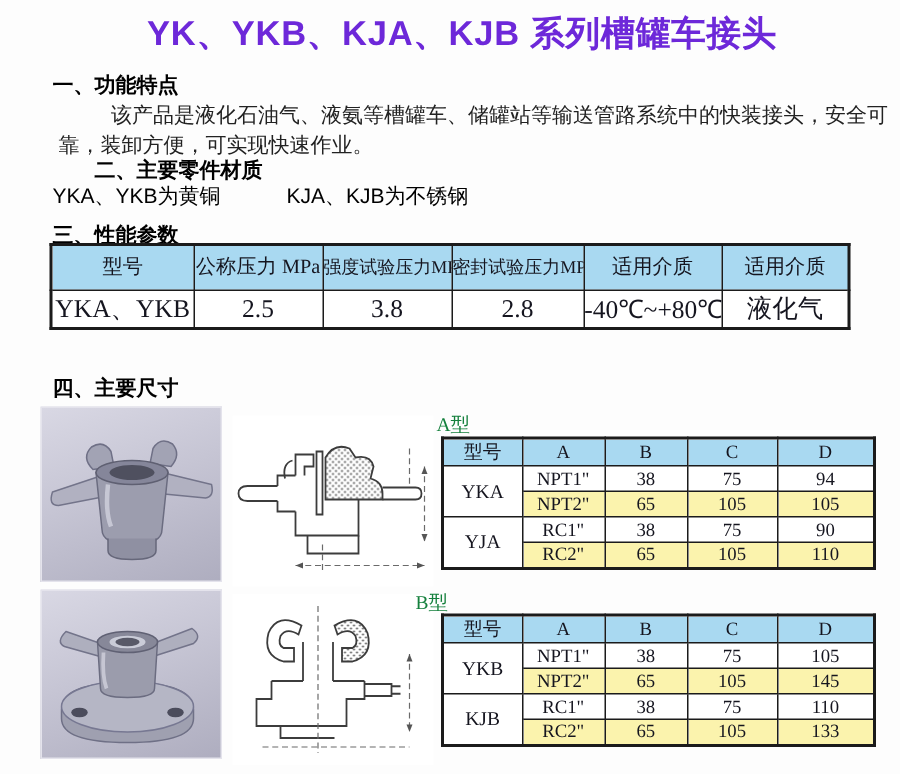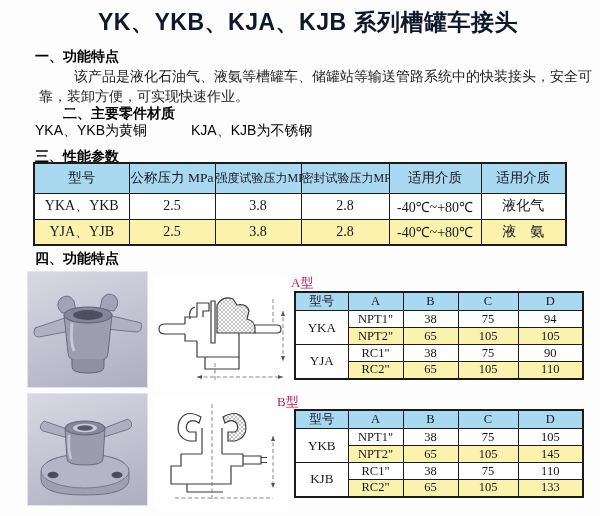--- a/index.html
+++ b/index.html
@@ -8,21 +8,21 @@
     font-family:"Liberation Sans", sans-serif;
     background:#ffffff;
     color:#1c1c1c;
     position:relative;
     overflow:hidden;
   }
   .page { position:absolute; left:0; top:0; width:600px; height:516px; background:#fdfdfd; }
 
   .title {
     position:absolute; top:7px; left:0; width:100%;
-    text-align:center; font-size:23px; font-weight:bold; color:#0f172a;
+    text-align:center; font-size:23px; font-weight:bold; color:#6d28d9;
     letter-spacing:0.5px;
     padding-left:16px;
   }
   .sec {
     position:absolute; left:35px;
     font-size:14px; font-weight:bold; color:#000000;
   }
   .sec1 { top:48px; } .sec2 { top:105px;margin-left:28px; } .sec3 { top:148px; } .sec4 { top:250px; }
   .para {
     position:absolute; left:3px; top:66px; width:575px;
@@ -35,21 +35,21 @@
   th, td { overflow:hidden; white-space:nowrap; }
 
   
   .perf { position:absolute; left:33px; top:162px; width:532px; border:2px solid #1b1b1b; }
   .perf th, .perf td {
     border:1px solid #1b1b1b; text-align:center; vertical-align:middle;
     font-family:"Liberation Serif", serif; color:#15151f; font-weight:normal;
   }
   .perf thead th { background:#a9d9f1; height:30px; font-size:13.5px; }
   .perf thead th.small { font-size:12px; }
-  .perf tbody td { height:26px; font-size:14px; background:#ffffff; }
+  .perf tbody td { height:26px; font-size:17px; background:#ffffff; }
   .perf col.c-model { width:95px; } .perf col.c-nom { width:86px; }
   .perf col.c-str { width:86px; } .perf col.c-seal { width:88px; }
   .perf col.c-temp { width:92px; } .perf col.c-med { width:85px; }
   tr.yellow td { background:#fbf3ad !important; }
 
   
   .dim { position:absolute; width:288px; border:2px solid #1b1b1b; }
   .dim th, .dim td {
     border:1px solid #1b1b1b; text-align:center; vertical-align:middle;
     font-family:"Liberation Serif", serif; font-size:12.5px; color:#15151f;
@@ -58,21 +58,21 @@
   .dim thead th { background:#a9d9f1; height:18px; }
   .dim td { height:17px; }
   .dim td.model { font-size:13px; background:#ffffff !important; }
   .dim tr.yellow td { background:#fbf3ad; }
   .dim col.d-model { width:53px; } .dim col.d-a { width:55px; }
   .dim col.d-b { width:55px; } .dim col.d-c { width:60px; } .dim col.d-d { width:65px; }
   .tableA { left:294px; top:291px; }
   .tableB { left:294px; top:409px; }
   .dimlabel {
     position:absolute; font-family:"Liberation Serif", serif;
-    font-size:13px; color:#be185d;
+    font-size:13px; color:#15803d;
   }
   .labelA { left:291px; top:274px; }
   .labelB { left:277px; top:393px; }
 
   
   .photo {
     position:absolute; width:121px;
     background:linear-gradient(160deg,#d9d8e4 0%, #c6c5d4 45%, #aeadbf 100%);
     box-shadow:0 0 0 1px #e4e3ec inset;
   }
@@ -121,32 +121,24 @@
     </thead>
     <tbody>
       <tr>
         <td>YKA、YKB</td>
         <td>2.5</td>
         <td>3.8</td>
         <td>2.8</td>
         <td>-40℃~+80℃</td>
         <td>液化气</td>
       </tr>
-      <tr class="yellow">
-        <td>YJA、YJB</td>
-        <td>2.5</td>
-        <td>3.8</td>
-        <td>2.8</td>
-        <td>-40℃~+80℃</td>
-        <td>液　氨</td>
-      </tr>
     </tbody>
   </table>
 
-  <div class="sec sec4">四、功能特点</div>
+  <div class="sec sec4">四、主要尺寸</div>
 
   <div class="photo photoA">
     <svg viewBox="0 0 121 117">
       <path d="M8,57 L41,46 Q45,44 46,49 L47,55 Q47,59 43,60 L12,66 Q5,66 8,57 Z" fill="#b1b1c1" stroke="#73748a" stroke-width="1"></path>
       <path d="M114,52 L81,44 Q77,43 76,48 L75,54 Q75,58 79,58 L110,61 Q116,60 114,52 Z" fill="#b1b1c1" stroke="#73748a" stroke-width="1"></path>
       <path d="M35,42 Q27,34 34,27 Q42,22 47,30 L49,40 Z" fill="#a2a3b4" stroke="#6f7086" stroke-width="1"></path>
       <path d="M87,40 Q94,32 88,25 Q80,20 75,28 L73,38 Z" fill="#a2a3b4" stroke="#6f7086" stroke-width="1"></path>
       <path d="M37,44 L41,82 Q41,92 61,92 Q81,92 81,82 L85,44 Z" fill="#9c9dae" stroke="#6b6c80" stroke-width="1"></path>
       <path d="M45,88 L45,96 Q45,102 61,102 Q77,102 77,96 L77,88" fill="#8f90a2" stroke="#66677a" stroke-width="1"></path>
       <ellipse cx="61" cy="44" rx="24" ry="8" fill="#85869a" stroke="#5f6072" stroke-width="1"></ellipse>

